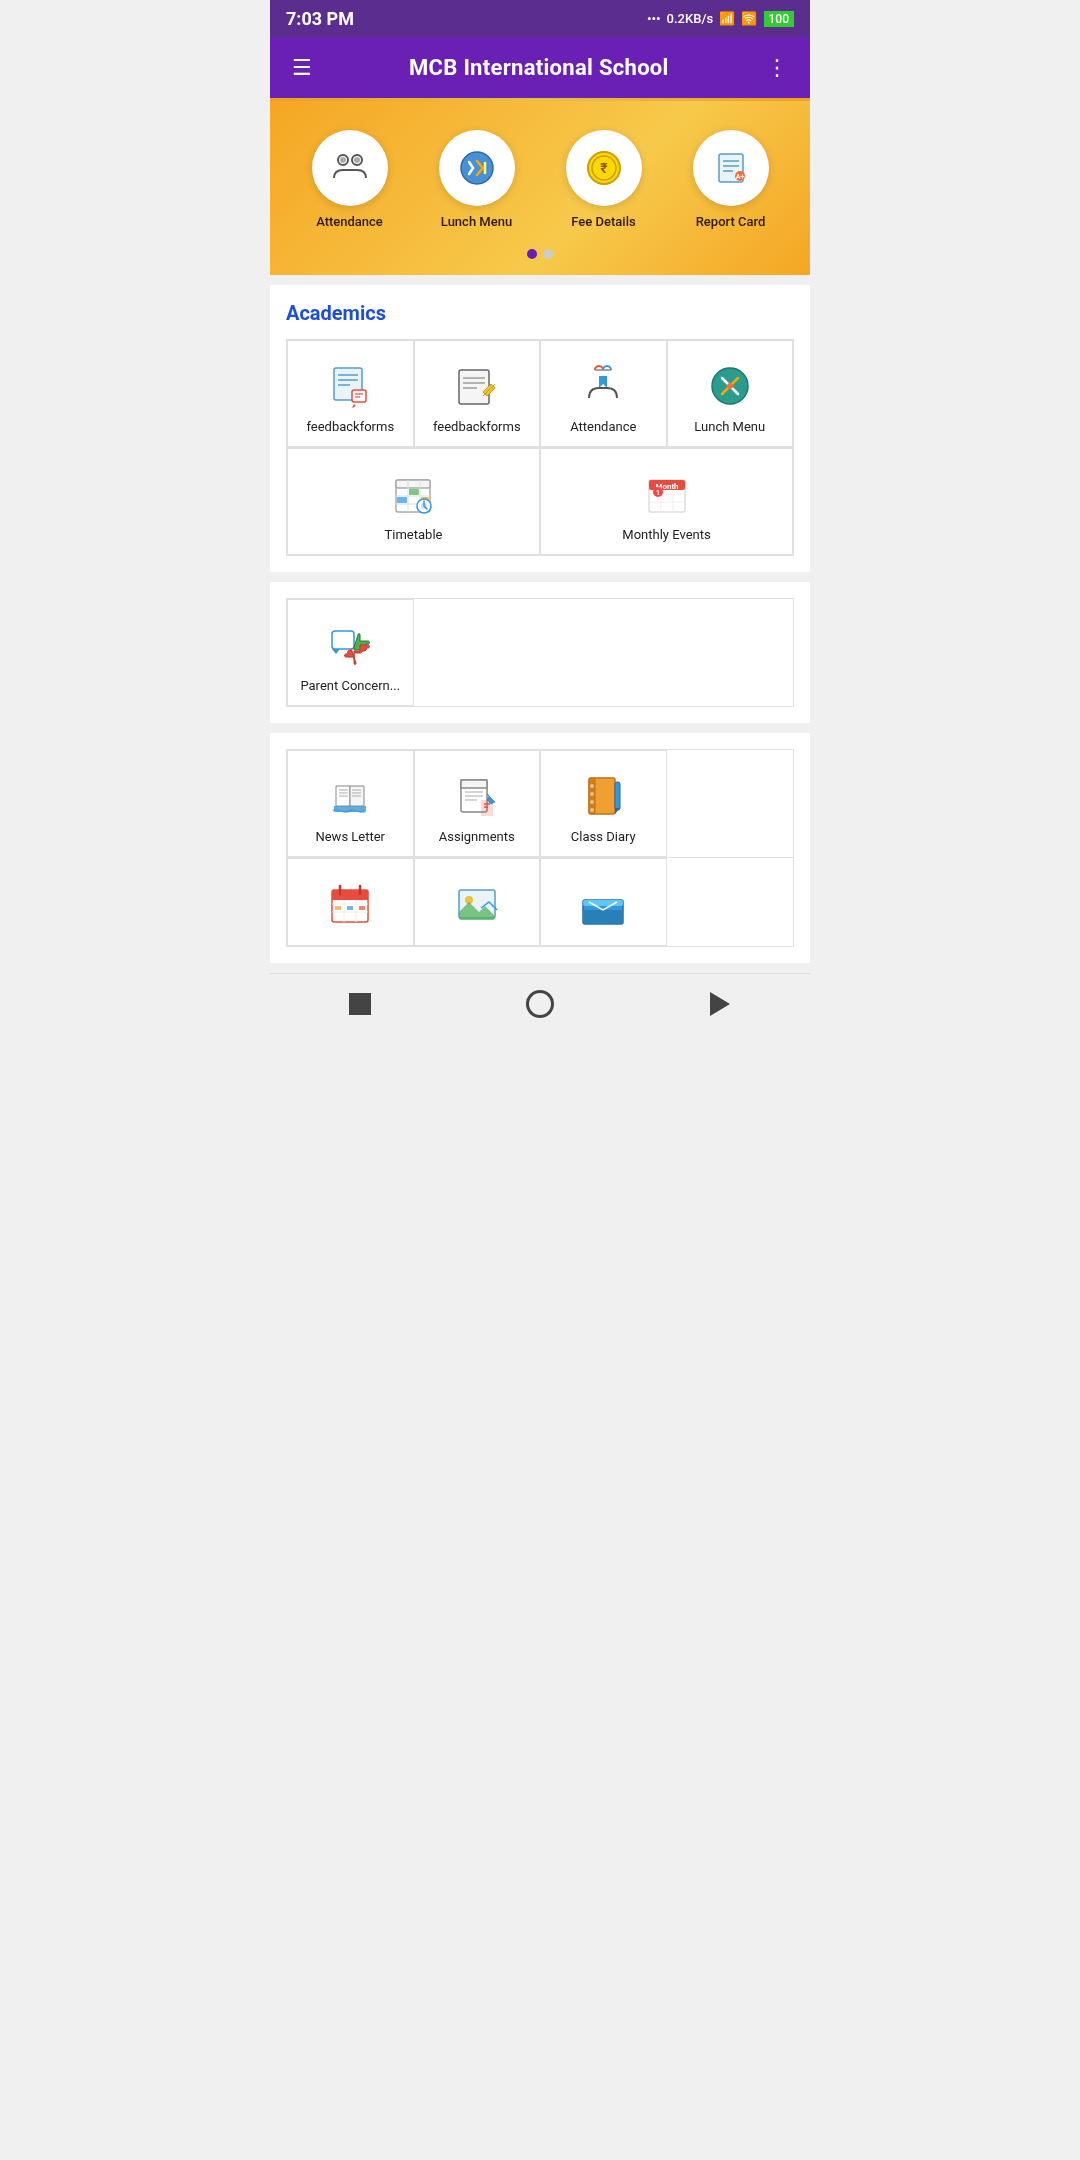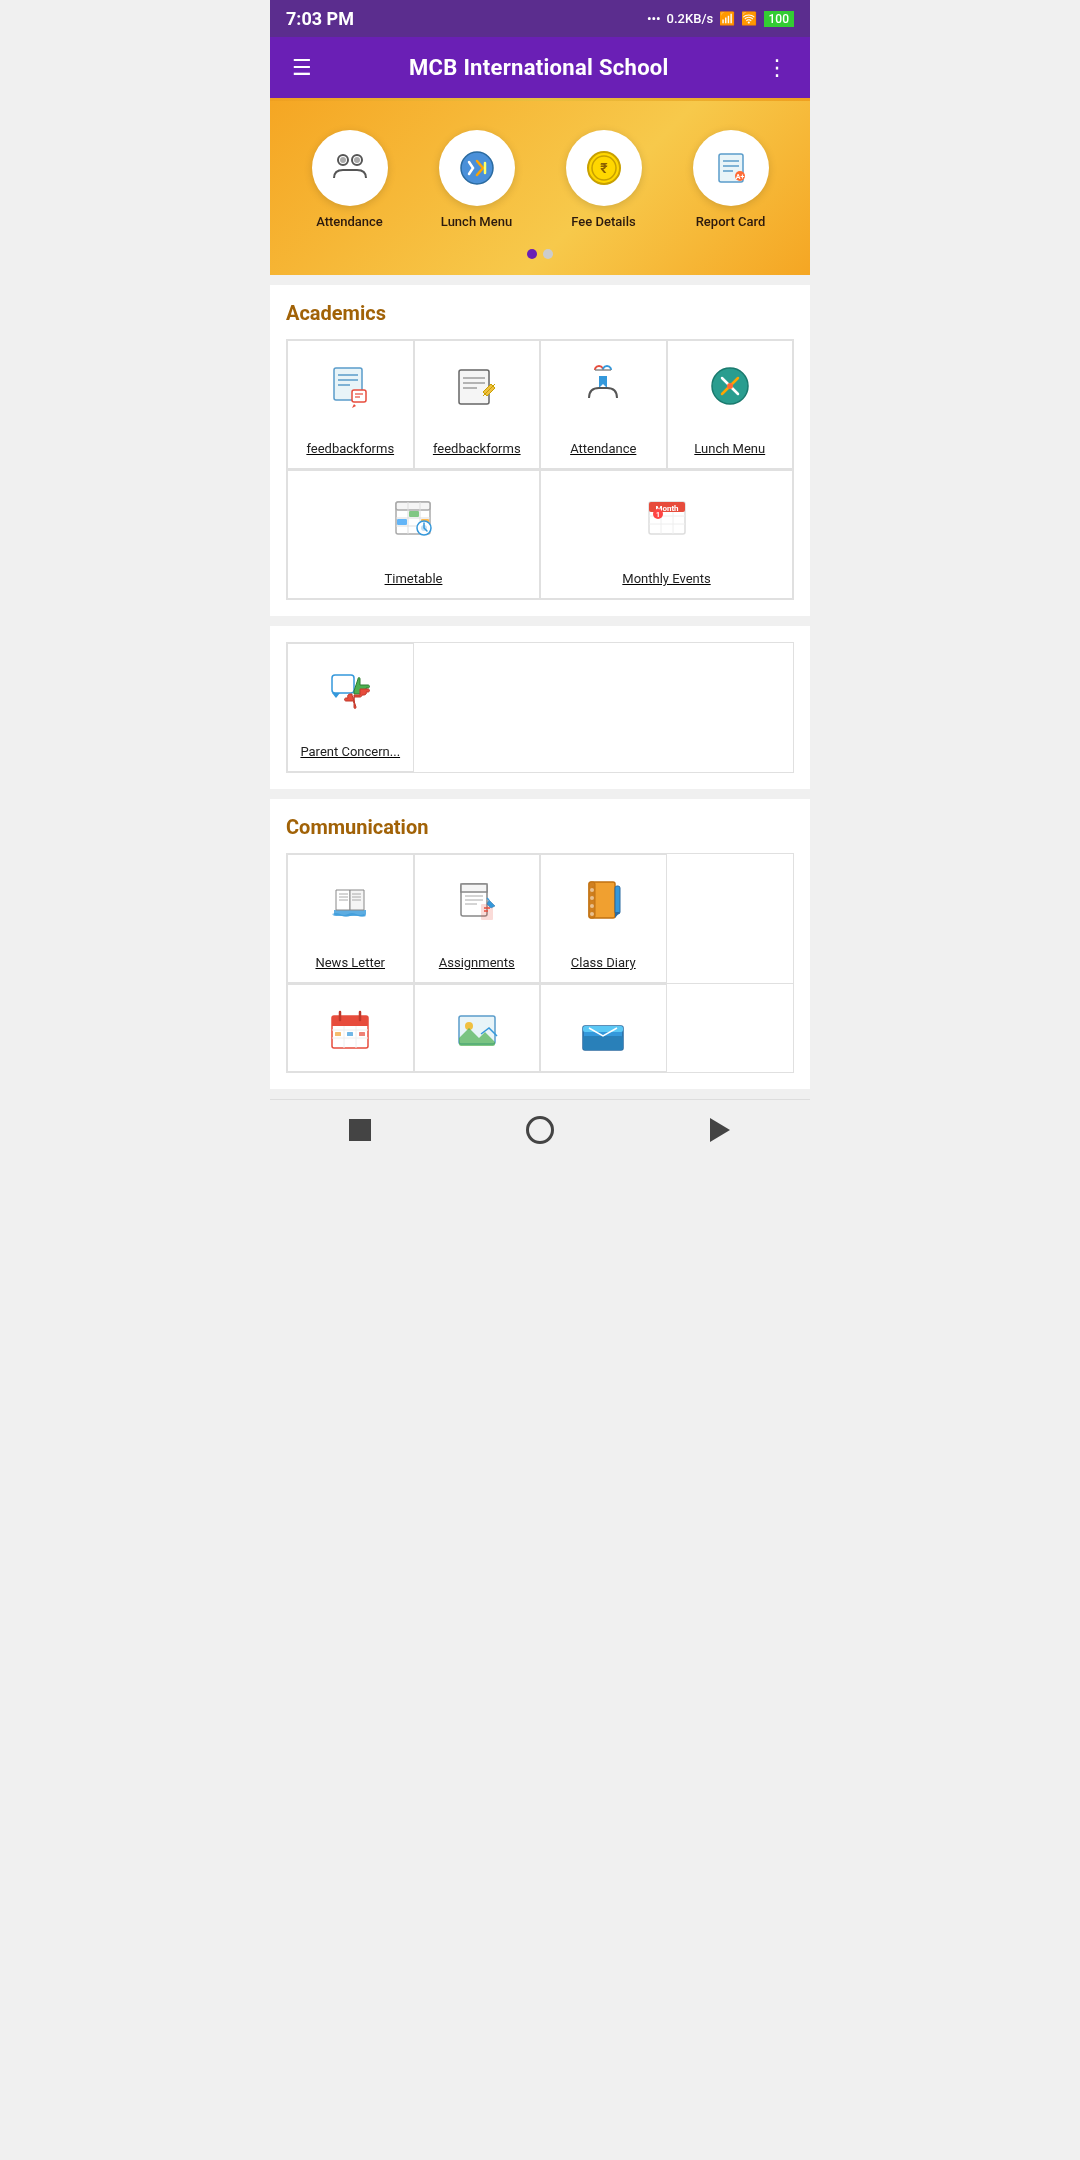--- a/index.html
+++ b/index.html
@@ -104,21 +104,21 @@
 
     
     .section {
       background: white;
       margin: 10px 0;
       padding: 16px;
     }
     .section-title {
       font-size: 20px;
       font-weight: bold;
-      color: #a16207;
+      color: #1d4ed8;
       margin-bottom: 14px;
     }
 
     
     .grid {
       display: grid;
       grid-template-columns: repeat(4, 1fr);
       border: 1px solid #e0e0e0;
     }
     .grid-2col {
@@ -128,22 +128,21 @@
     }
     .grid-item {
       display: flex;
       flex-direction: column;
       align-items: center;
       justify-content: flex-end;
       padding: 16px 8px 12px;
       border: 0.5px solid #e0e0e0;
       cursor: pointer;
       background: white;
-      gap: 26px;
-      text-decoration: underline;
+      gap: 4px;
     }
     .grid-item .icon-box {
       width: 58px;
       height: 58px;
       display: flex;
       align-items: center;
       justify-content: center;
       font-size: 36px;
     }
     .grid-item .item-label {
@@ -370,21 +369,20 @@
           <path d="M28 30 L28 36 L34 36 C35 36 36 37 36 38 L38 38 C40 38 41 40 40 41 L42 41 C44 41 44 44 42 44 L34 44 L34 38 L28 38 Z" fill="#e74c3c" stroke="#c0392b" stroke-width="1" transform="scale(1,-1) translate(0,-68)"></path>
           <path d="M26 30 L30 42 C30 44 28 44 28 42 L28 36 L20 36 C18 36 18 33 20 33 L22 33 C21 31 22 29 24 29 L26 29 Z" fill="#e74c3c" stroke="#c0392b" stroke-width="1"></path>
         </svg>
       </div>
       <span class="item-label">Parent Concern...</span>
     </div>
   </div>
 </div>
 
 <div class="section">
-  <div class="section-title">Communication</div>
   <div class="grid">
     <div class="grid-item">
       <div class="icon-box">
         <svg width="48" height="48" viewBox="0 0 48 48" fill="none">
 
           <path d="M8 34 L40 34 L40 38 C40 39 39 40 38 40 L10 40 C9 40 8 39 8 38 Z" fill="#3498db" opacity="0.8"></path>
           <path d="M10 14 L24 14 L24 34 L10 34 Z" fill="white" stroke="#888" stroke-width="1"></path>
           <path d="M24 14 L38 14 L38 34 L24 34 Z" fill="#f5f5f5" stroke="#888" stroke-width="1"></path>
           <line x1="13" y1="18" x2="22" y2="18" stroke="#aaa" stroke-width="1"></line>
           <line x1="13" y1="21" x2="22" y2="21" stroke="#aaa" stroke-width="1"></line>

